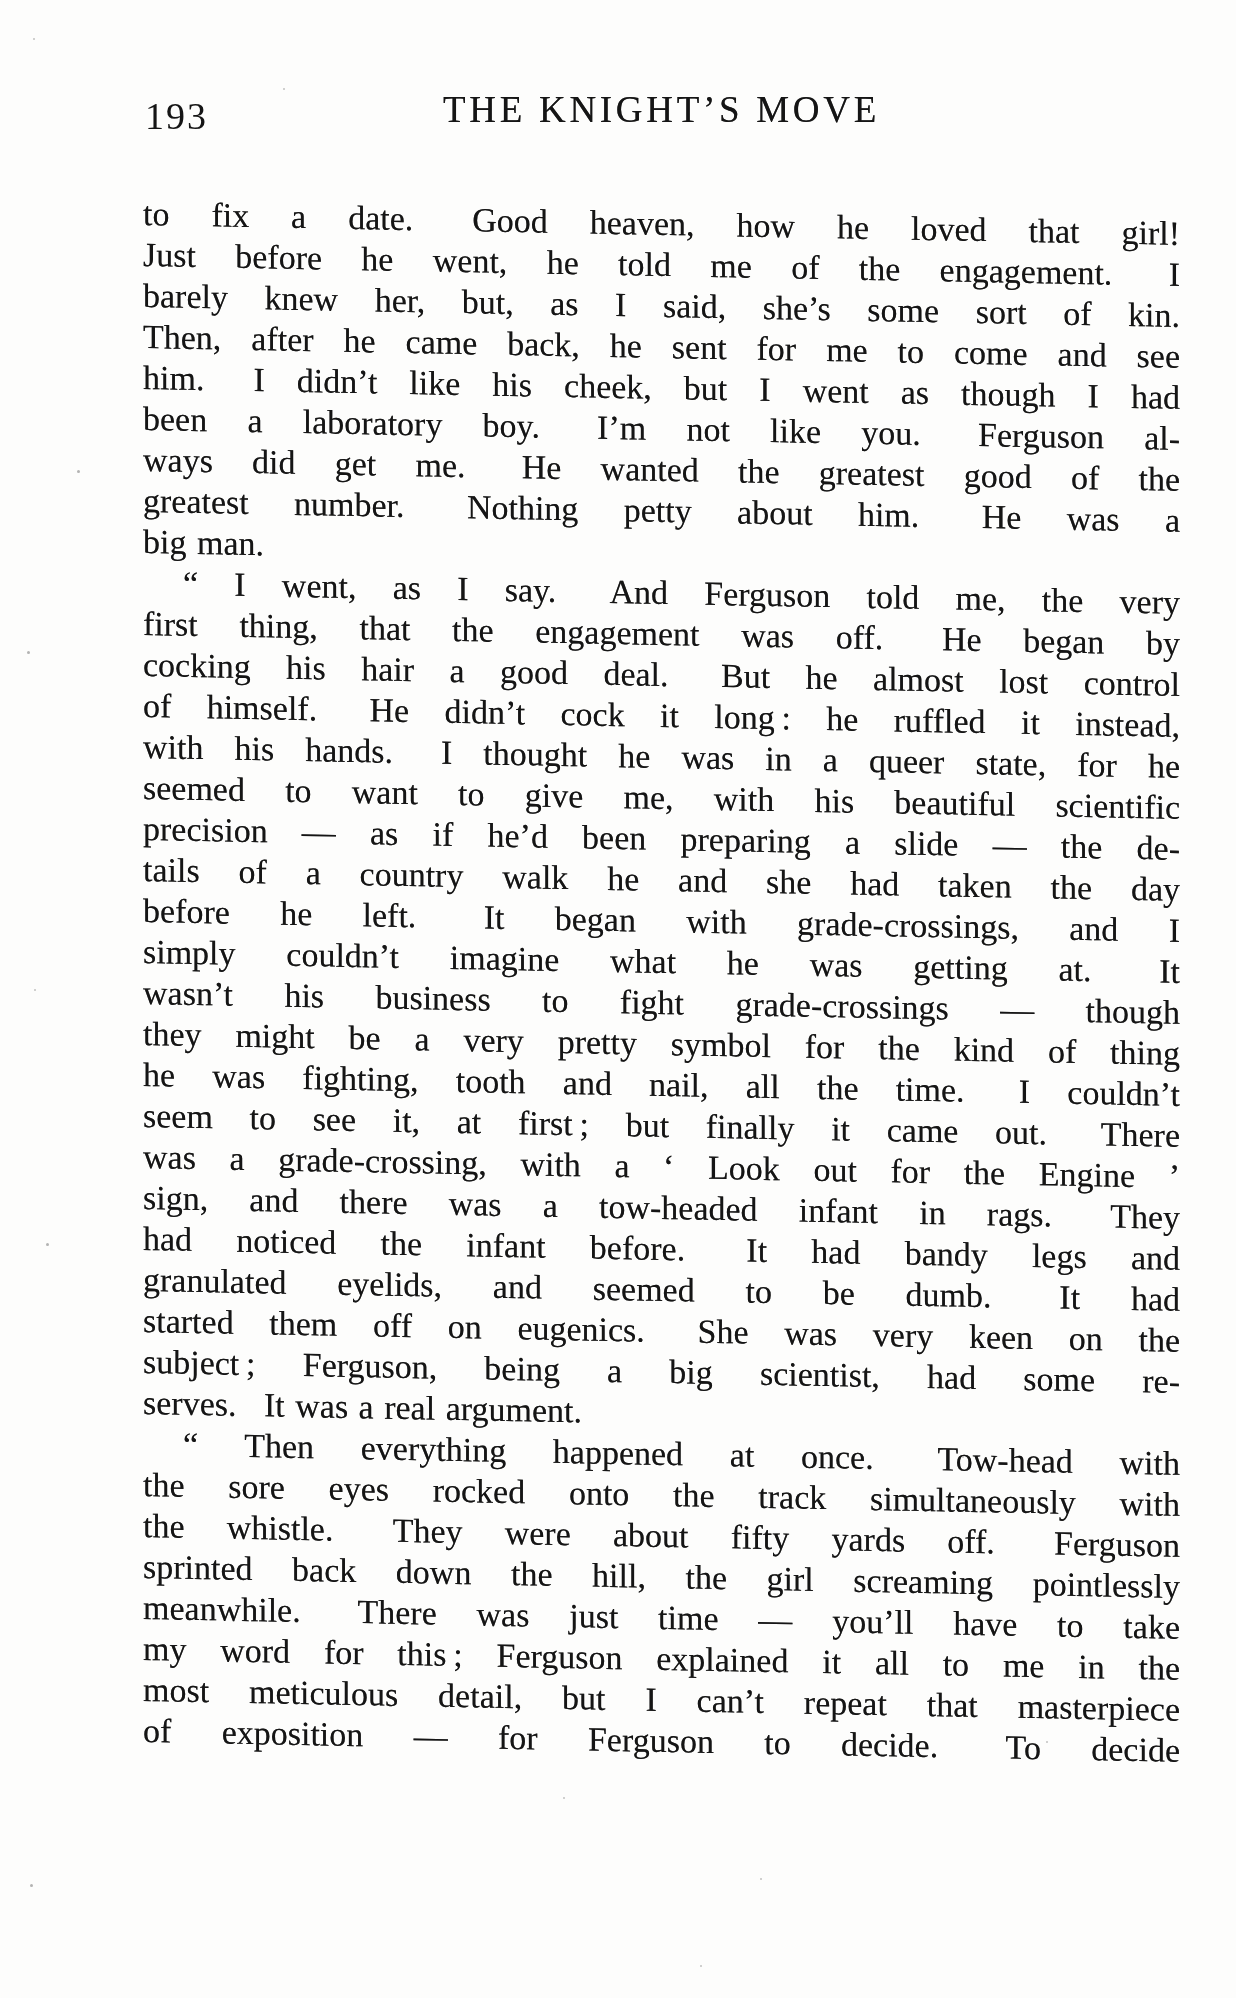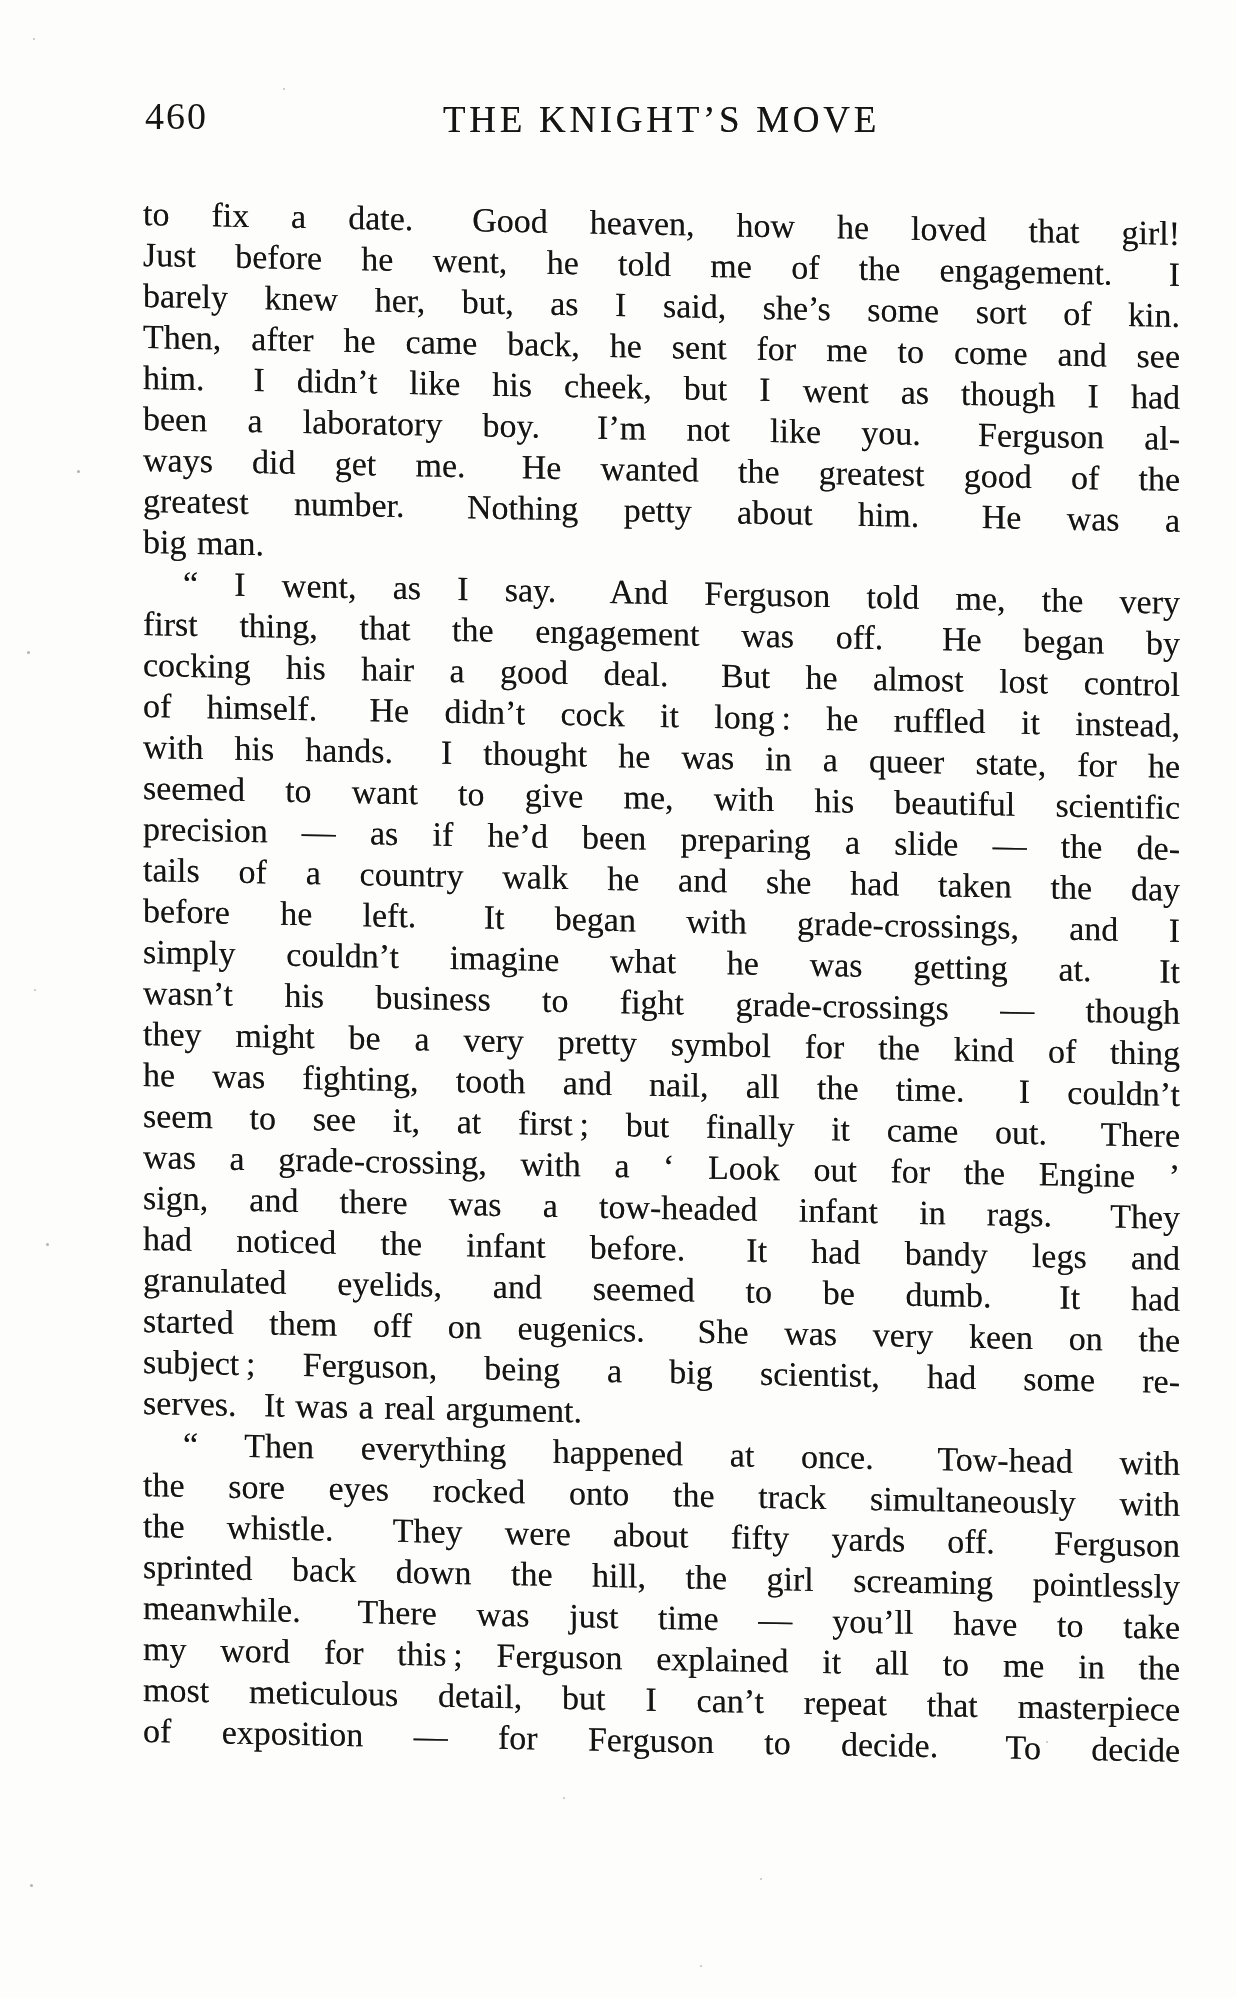--- a/index.html
+++ b/index.html
@@ -14,21 +14,21 @@
   }
   .running-head{
     position:absolute;
     left:143px;top:84px;width:1037px;height:50px;
   }
   .folio{
     position:absolute;left:2px;top:10px;
     font-size:38px;letter-spacing:2px;
   }
   .running-title{
-    margin:14px;
+    margin:4px;
     text-align:center;
     font-size:37px;
     font-weight:normal;
     letter-spacing:0.10em;
     text-shadow:0 0 0.5px rgba(0,0,0,.65);
   }
   .text-block{
     position:absolute;
     left:143px;top:193px;width:1037px;
     transform:skewY(1.1deg);
@@ -52,21 +52,21 @@
     background:#777;opacity:.55;
   }
   .speck.small{width:2px;height:2px;opacity:.45;}
 </style>
 </head>
 <body>
 
 <div class="page">
 
   <div class="running-head">
-    <span class="folio">460</span>
+    <span class="folio">193</span>
     <h1 class="running-title">THE KNIGHT’S MOVE</h1>
   </div>
 
   <main class="text-block">
       <div class="line">to fix a date.  Good heaven, how he loved that girl!</div>
       <div class="line">Just before he went, he told me of the engagement.  I</div>
       <div class="line">barely knew her, but, as I said, she’s some sort of kin.</div>
       <div class="line">Then, after he came back, he sent for me to come and see</div>
       <div class="line">him.  I didn’t like his cheek, but I went as though I had</div>
       <div class="line">been a laboratory boy.  I’m not like you.  Ferguson al-</div>

